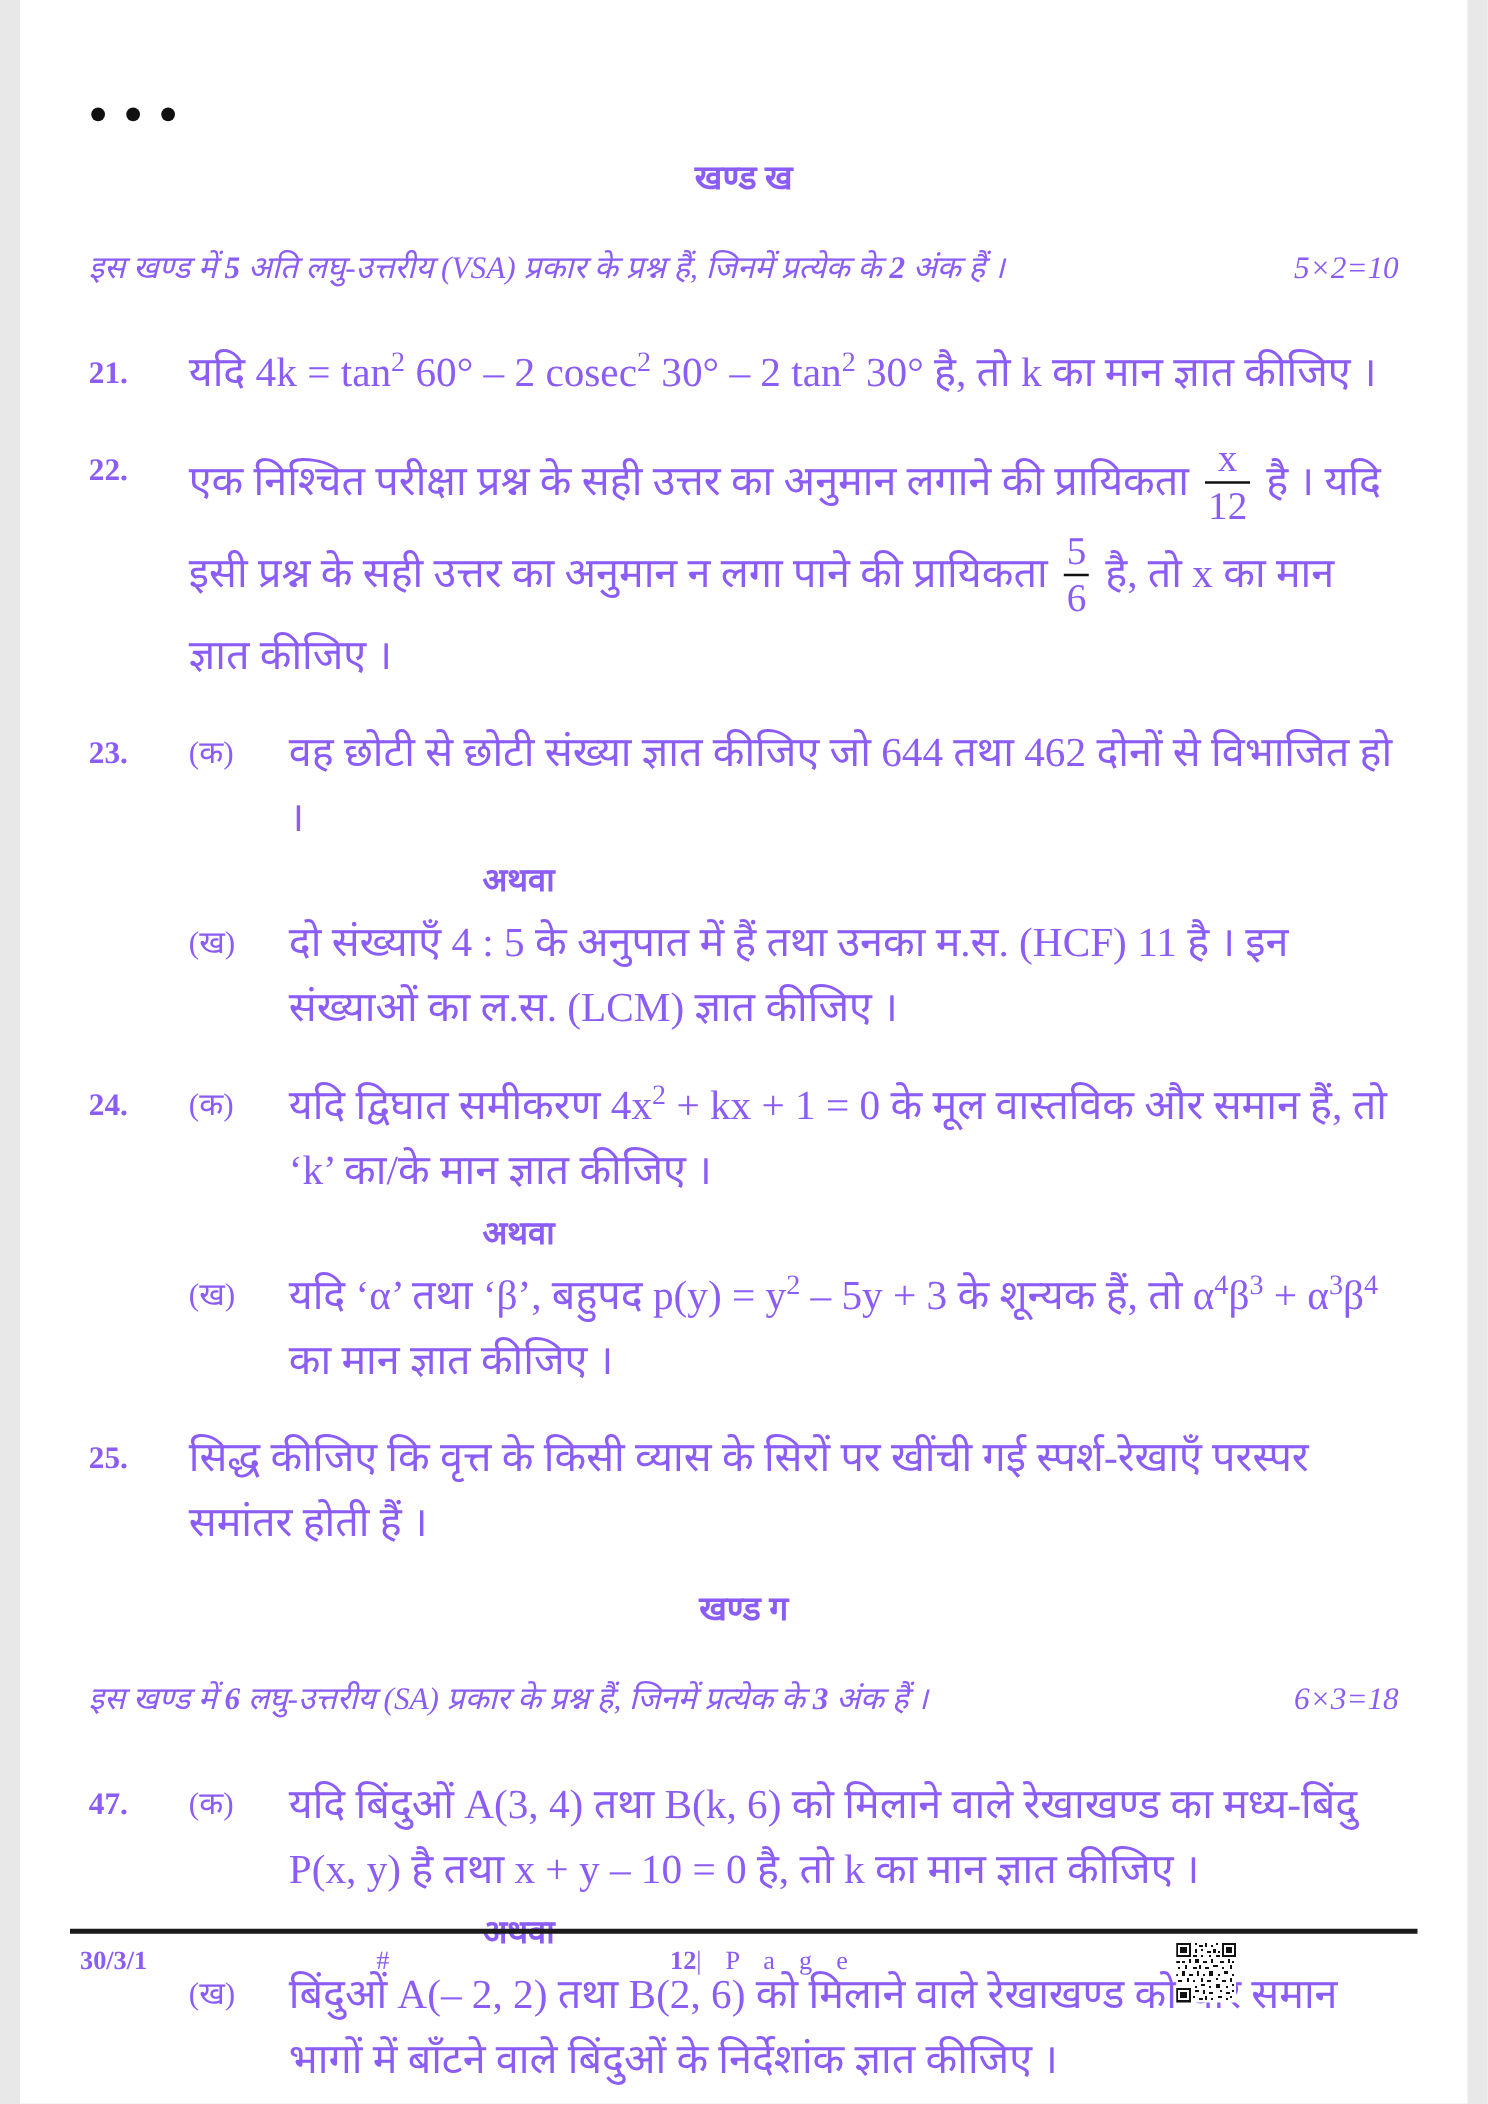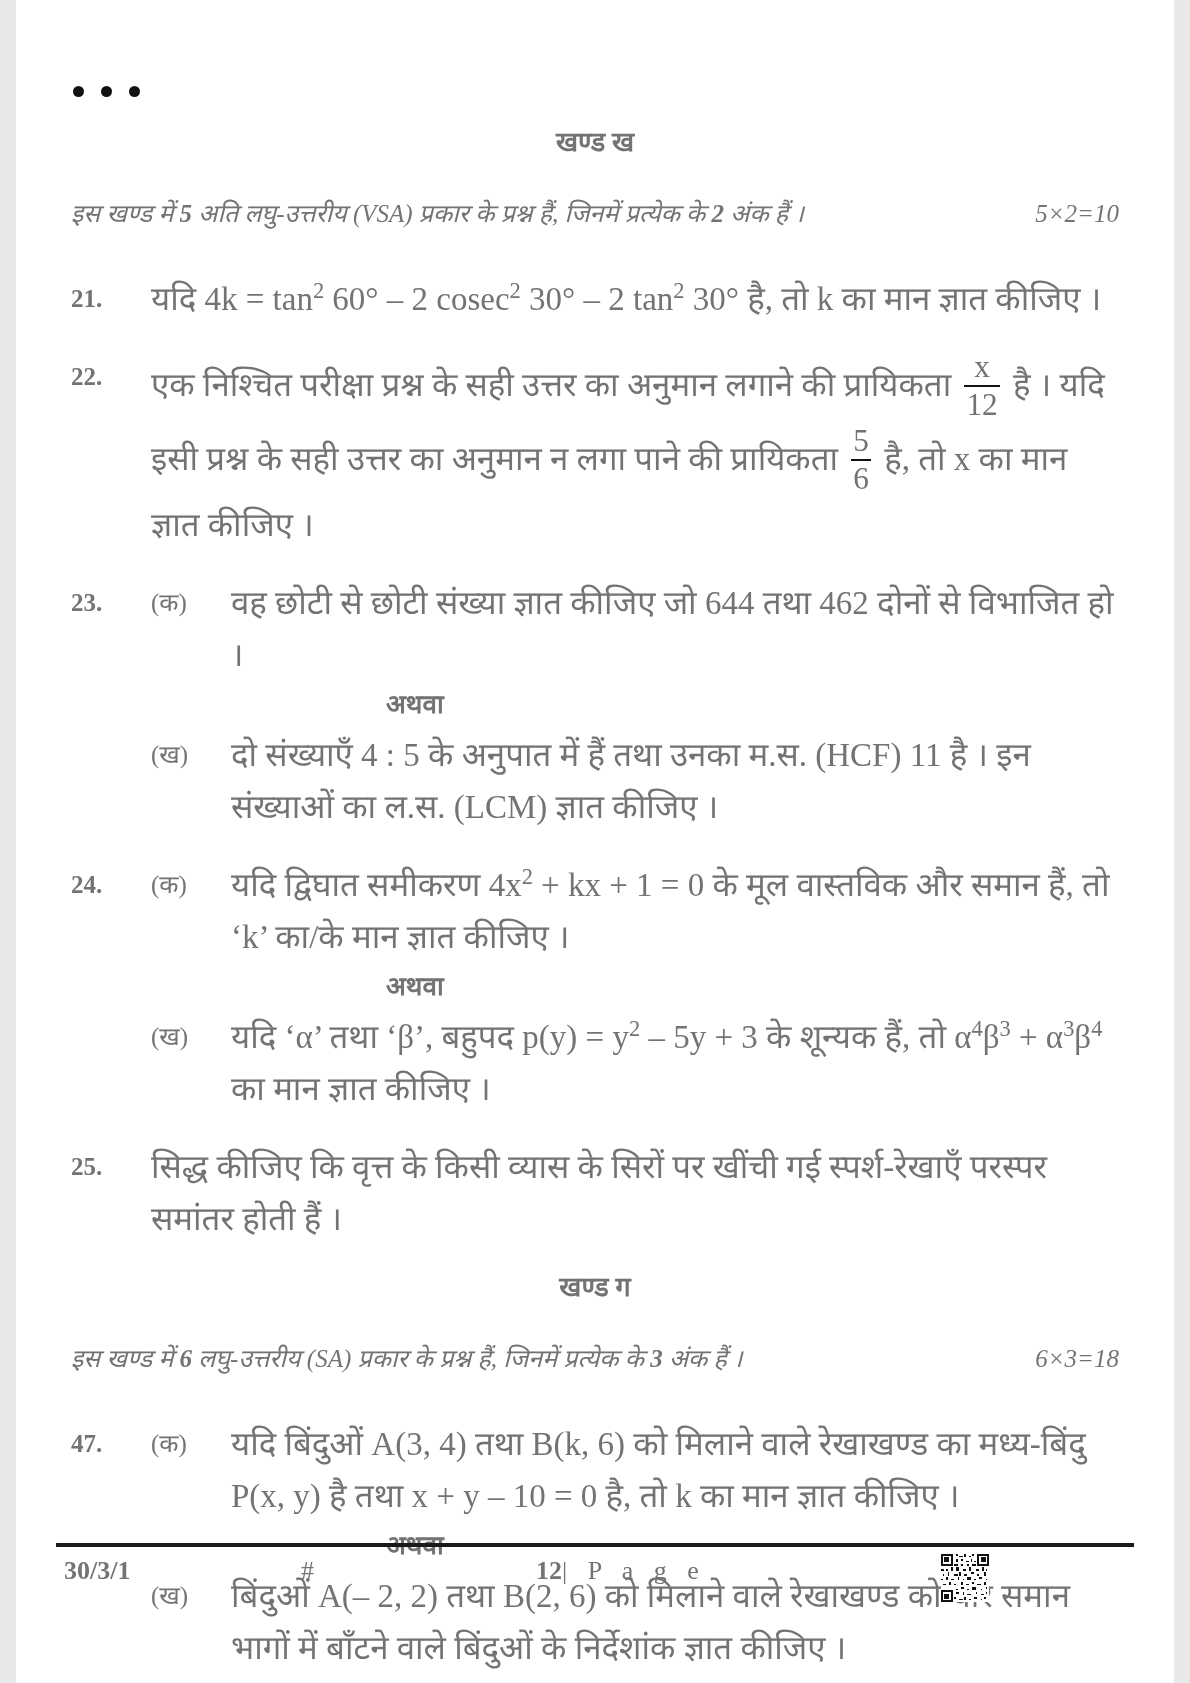--- a/index.html
+++ b/index.html
@@ -3,21 +3,21 @@
 <meta charset="utf-8">
 <style>
   * { margin: 0; padding: 0; box-sizing: border-box; }
   html, body { background: #e8e8e8; }
   .page {
     position: relative;
     width: 1158px;
     height: 1683px;
     margin: 0 auto;
     background: #ffffff;
-    color: #737373;
+    color: #8b5cf6;
     font-family: "Liberation Serif", "DejaVu Serif", serif;
     overflow: hidden;
   }
   .content { padding: 0 55px; }
 
   
   .dots { margin-top: 86px; height: 14px; display: flex; gap: 17px; padding-left: 2px; }
   .dots span { width: 11px; height: 11px; border-radius: 50%; background: #111; display: inline-block; }
 
   .section-title {
@@ -67,21 +67,21 @@
   .frac .den { border-top: 2px solid #111; padding: 0 2px; }
 
   
   .footer-rule {
     position: absolute;
     left: 40px;
     right: 40px;
     top: 1543px;
     border-top: 4px solid #1a1a1a;
   }
-  .footer { position: absolute; top: 1556px; left: 0; width: 100%; height: 60px; font-size: 26px; }
+  .footer { position: absolute; top: 1556px; left: 0; width: 100%; height: 60px; font-size: 21px; }
   .paper-code { position: absolute; left: 48px; font-weight: 700; }
   .hash-mark { position: absolute; left: 285px; }
   .page-indicator { position: absolute; left: 520px; }
   .page-indicator b { font-weight: 700; }
   .page-indicator .pg-word { letter-spacing: 7px; }
   .qr { position: absolute; left: 925px; top: -2px; width: 48px; height: 48px; }
 </style>
 </head>
 <body>
 

